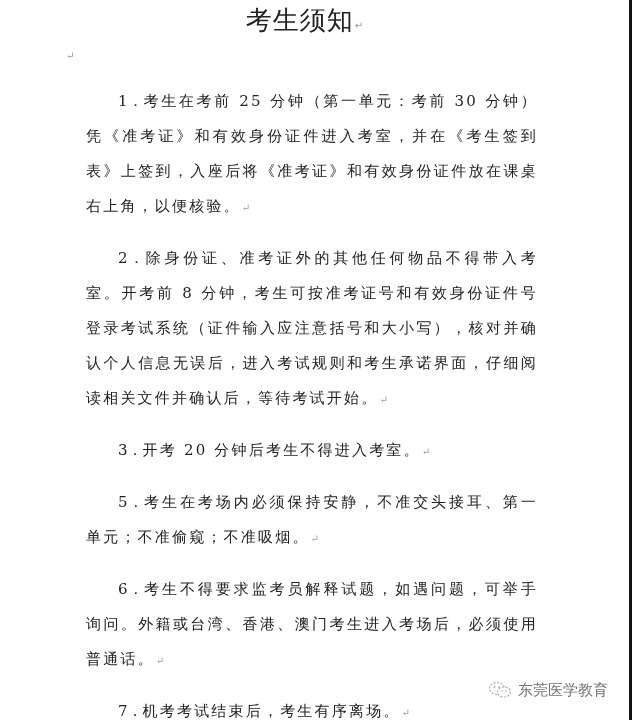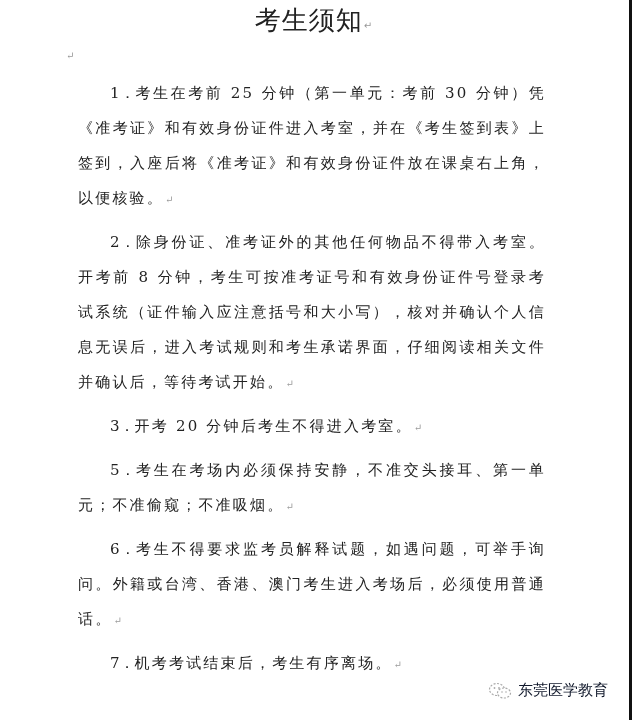--- a/index.html
+++ b/index.html
@@ -1,29 +1,29 @@
 <!DOCTYPE html>
 <html><head>
 <meta charset="utf-8">
 <style>
   html, body { margin: 0; padding: 0; background: #ffffff; }
   body { width: 632px; height: 720px; position: relative; overflow: hidden;
          font-family: "DejaVu Serif", "Liberation Serif", serif; color: #111; }
   .page { position: absolute; left: 0; top: 0; width: 629px; height: 720px; background: #fff; }
   .right-border { position: absolute; left: 629px; top: 0; width: 3px; height: 720px; background: #111; }
   .title { position: absolute; left: 0; width: 610px; top: 3px; text-align: center;
-           font-size: 26px; font-family: "DejaVu Sans", sans-serif; font-weight: normal; color: #222; letter-spacing: 1px; padding-left: 9px; }
+           font-size: 26px; font-family: "DejaVu Sans", sans-serif; font-weight: normal; color: #222; letter-spacing: 1px; }
   .pilcrow { color: #999; font-size: 10px; margin-left: 1px; }
   .empty-line { position: absolute; left: 65px; top: 44px; }
   .body { position: absolute; left: 70px; top: 68px; width: 484px; }
   .para { font-size: 15px; line-height: 35px; letter-spacing: 2.2px; text-indent: 32px;
-          margin: 8px; text-align: justify; color: #222; }
+          margin: 16px; text-align: justify; color: #222; }
   .para .num { letter-spacing: 0; }
-  .watermark { position: absolute; left: 488px; top: 681px; display: flex; align-items: flex-end;
-               color: #0f172a; font-family: "DejaVu Sans", sans-serif; font-size: 15px; }
+  .watermark { position: absolute; left: 488px; top: 681px; display: flex; align-items: flex-start;
+               color: #737373; font-family: "DejaVu Sans", sans-serif; font-size: 15px; }
   .wm-icon { width: 24px; height: 18px; margin-right: 6px; }
 </style>
 </head>
 <body>
 
 <div class="page">
   <div class="title"><span>考生须知</span><span class="pilcrow">↵</span></div>
 
   <div class="empty-line"><span class="pilcrow">↵</span></div>
 

